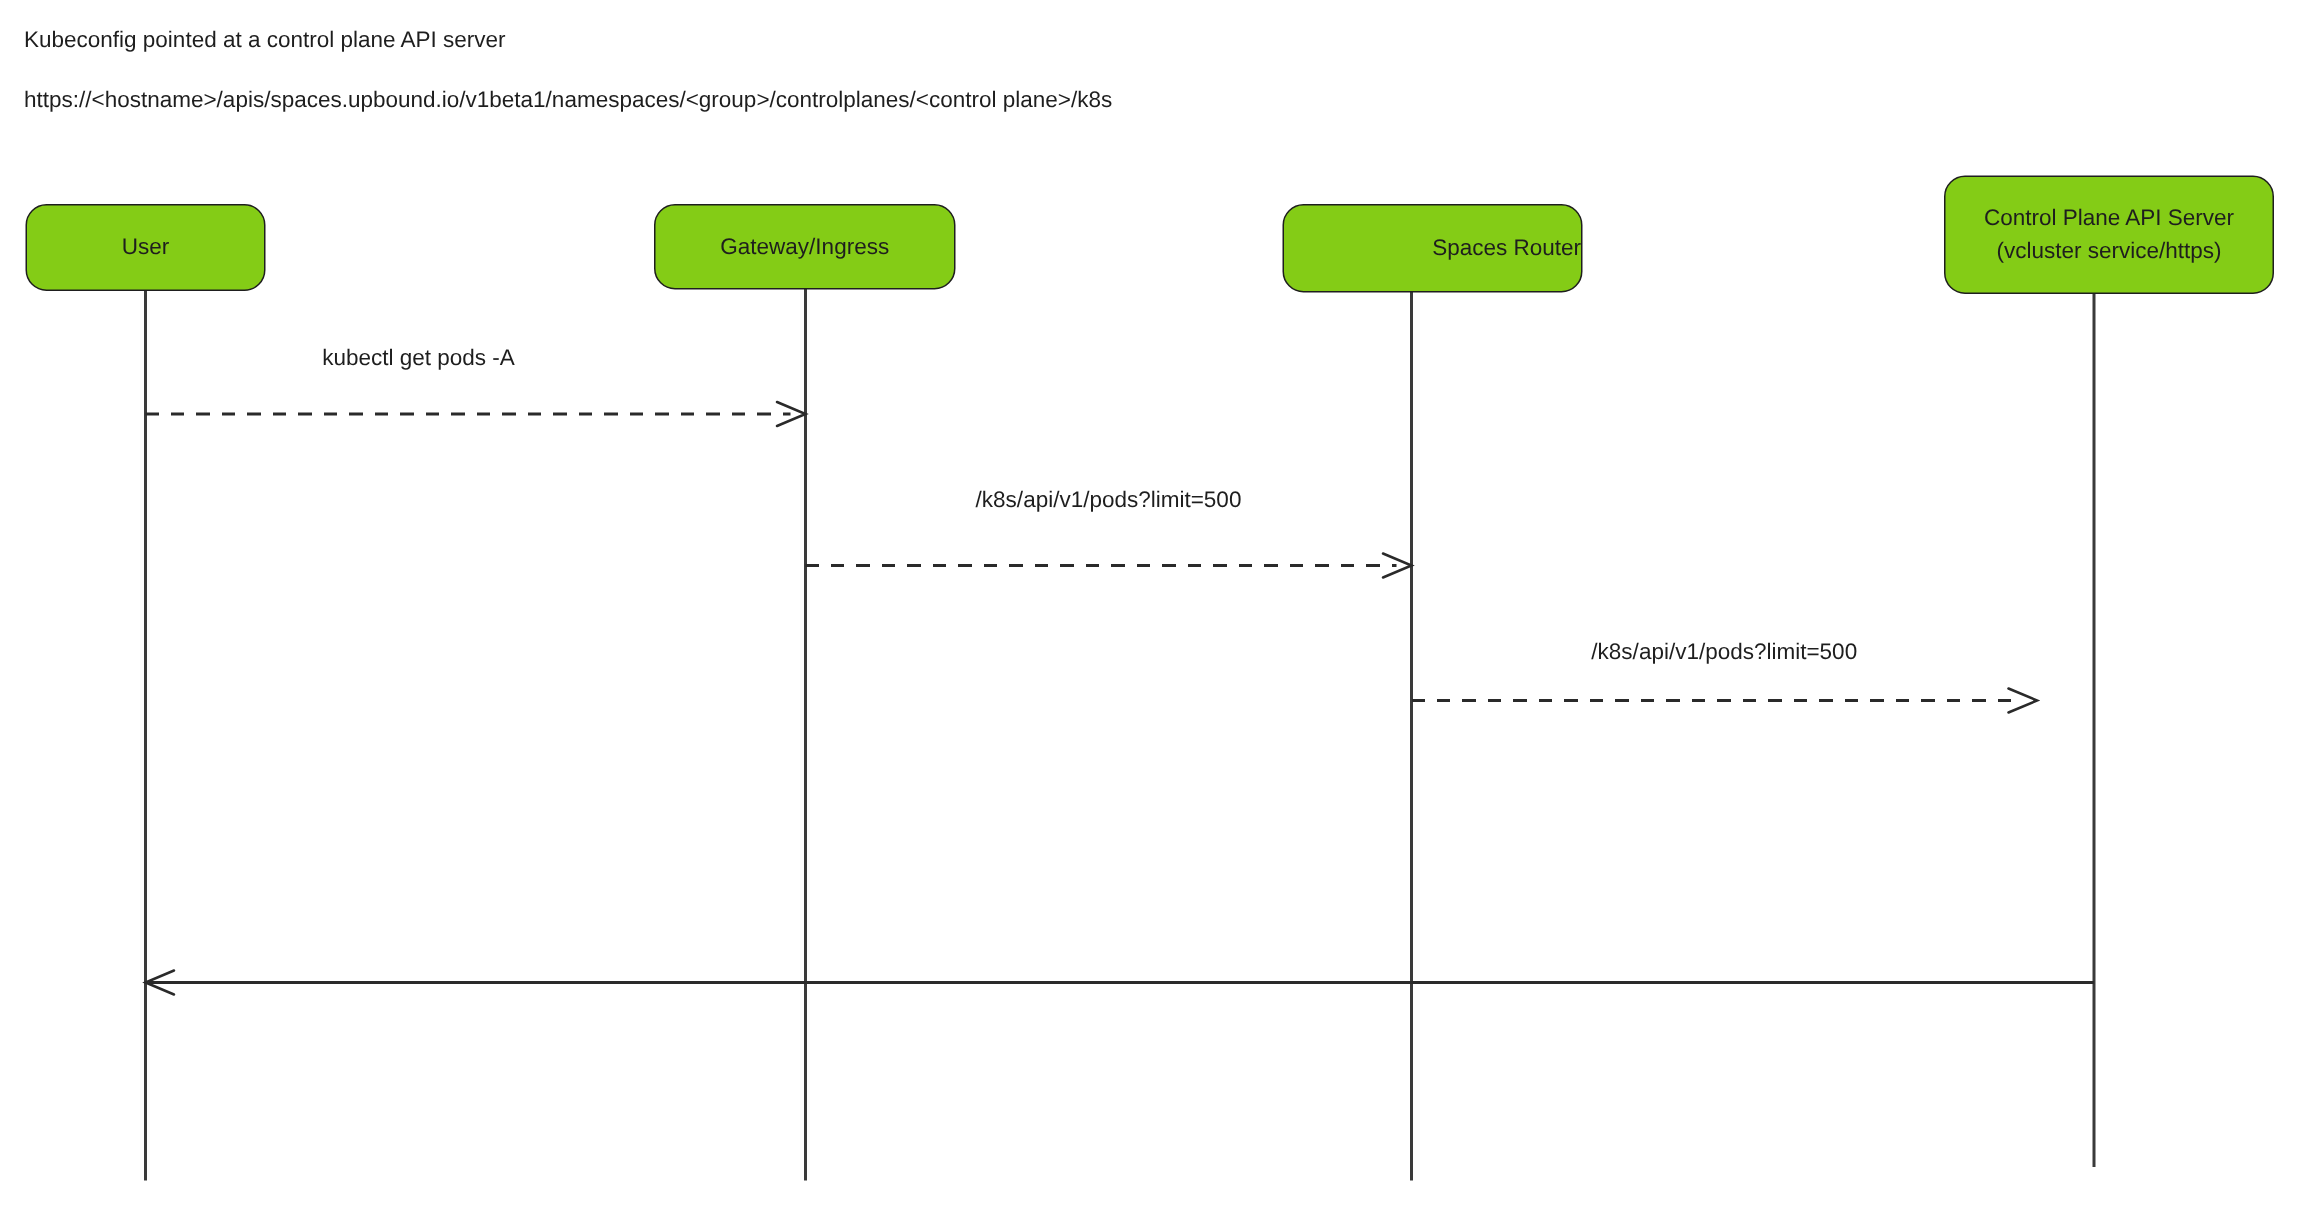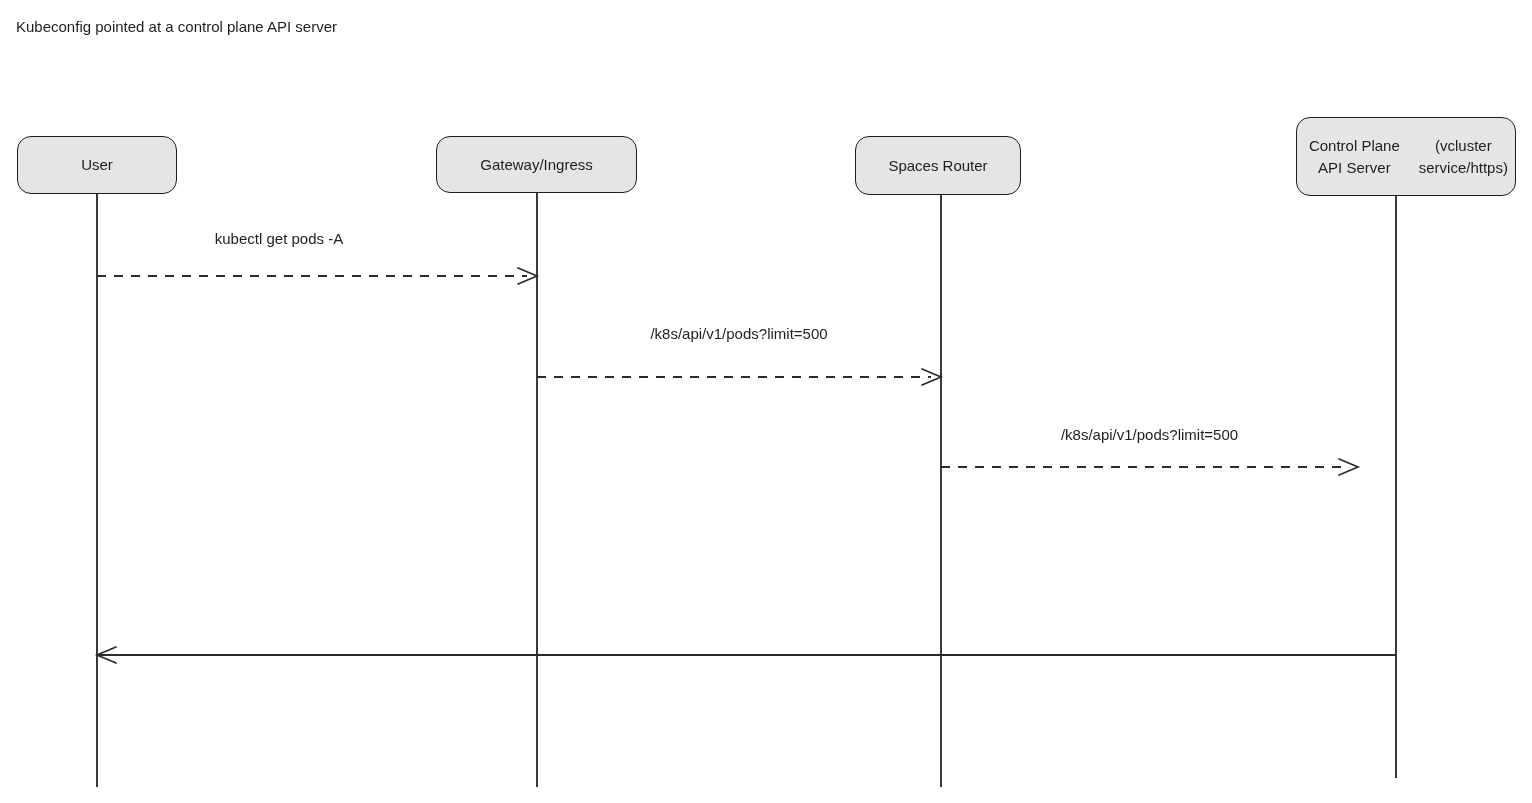--- a/index.html
+++ b/index.html
@@ -25,33 +25,33 @@
   }
   .hdr-title { top: 18px; }
   .hdr-url   { top: 58px; }
 
   
   .actor {
     position: absolute;
     box-sizing: border-box;
     border: 1.7px solid #1e1e1e;
     border-radius: 14px;
-    background: #e5e5e5;
+    background: #84cc16;
     display: flex;
-    flex-direction: row;
+    flex-direction: column;
     align-items: center;
     justify-content: center;
     font-size: 15px;
     line-height: 1.45;
     text-align: center;
     z-index: 2;
   }
   .actor-user     { left: 17px;   top: 136px; width: 160px; height: 58px; }
   .actor-gateway  { left: 436px;  top: 136px; width: 201px; height: 57px; }
-  .actor-spaces   { left: 855px;  top: 136px; width: 166px; height: 59px; }
+  .actor-spaces   { left: 855px;  top: 136px; width: 200px; height: 59px; align-items: flex-end; }
   .actor-control  { left: 1296px; top: 117px; width: 220px; height: 79px; }
 
   
   .lifeline {
     position: absolute;
     width: 1.6px;
     background: #3a3a3a;
     z-index: 1;
   }
   .ll-user    { left: 96px;   top: 193px; height: 594px; }
@@ -97,20 +97,21 @@
   .head-2 { left: 918px;  top: 366px; }
   .head-3 { left: 1335px; top: 456px; }
   .head-4 { left: 94px;   top: 644px; }
 </style>
 </head>
 <body>
 
 <div class="canvas">
 
   <div class="hdr hdr-title">Kubeconfig pointed at a control plane API server</div>
+  <div class="hdr hdr-url">https://&lt;hostname&gt;/apis/spaces.upbound.io/v1beta1/namespaces/&lt;group&gt;/controlplanes/&lt;control plane&gt;/k8s</div>
 
   <div class="lifeline ll-user"></div>
   <div class="lifeline ll-gateway"></div>
   <div class="lifeline ll-spaces"></div>
   <div class="lifeline ll-control"></div>
 
   <div class="actor actor-user">
     <span>User</span>
   </div>
   <div class="actor actor-gateway">

